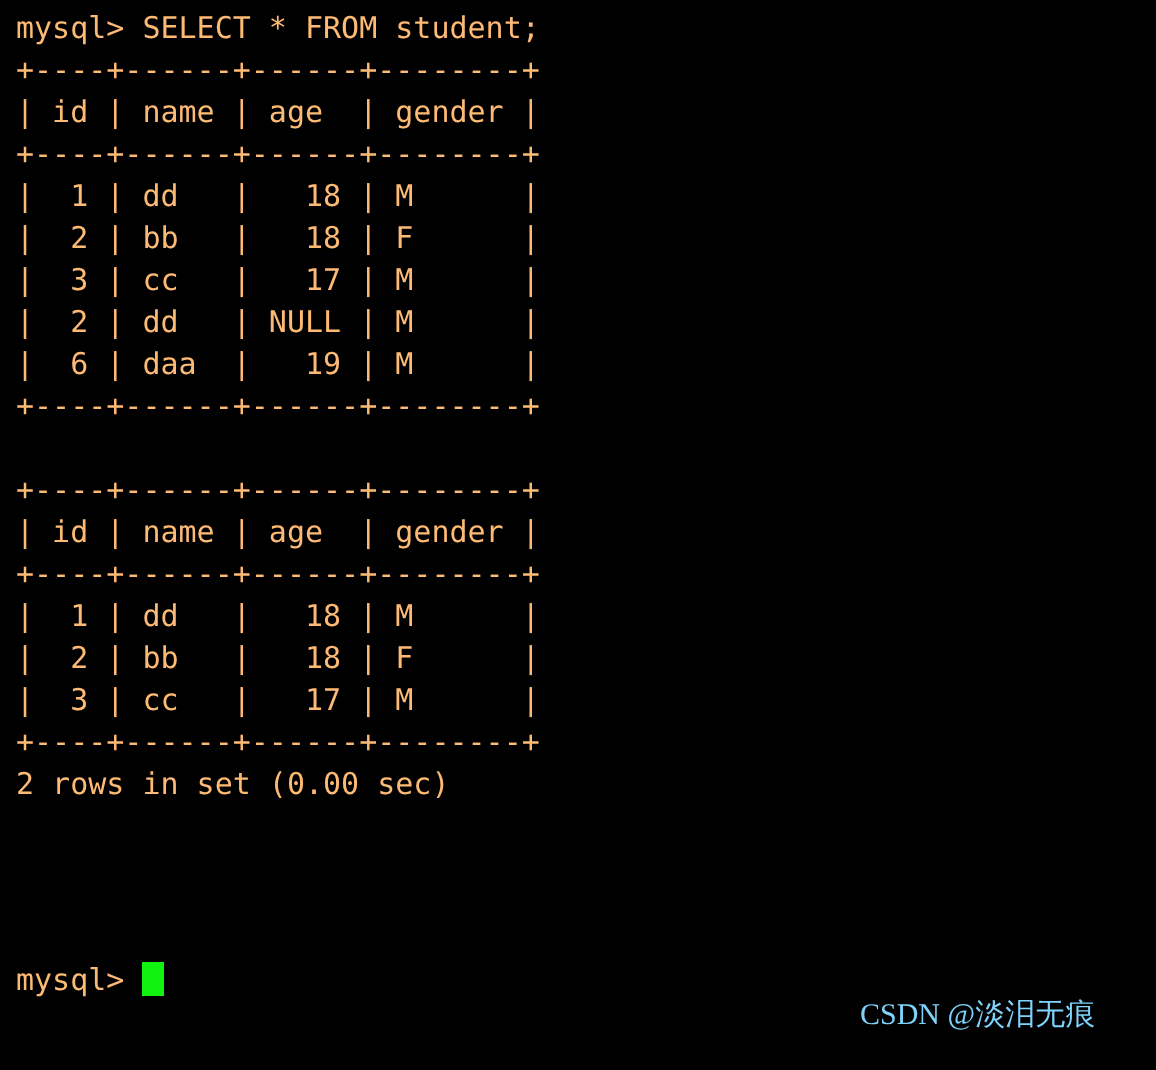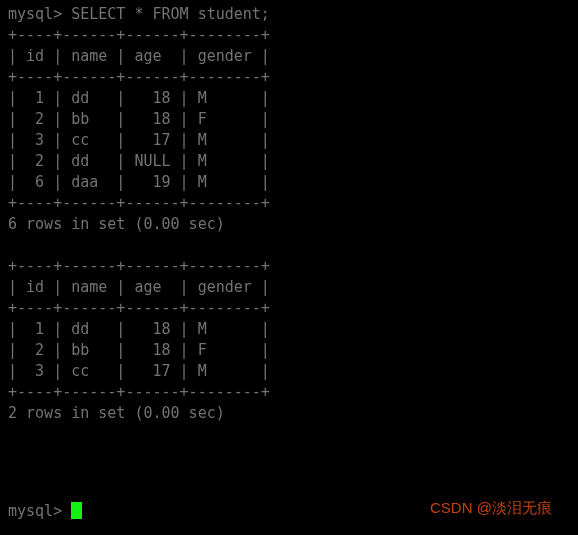--- a/index.html
+++ b/index.html
@@ -22,21 +22,21 @@
   }
   #lines {
     position: absolute;
     top: 4px;
     left: 8px;
     width: 562px;
   }
   .line {
     height: 21px;
     white-space: pre;
-    color: #737373;
+    color: #fdba74;
     font-family: "DejaVu Sans Mono", "Liberation Mono", monospace;
     font-size: 15px;
     line-height: 21px;
   }
   .line.blank {
     color: transparent;
   }
   
   .cursor-line {
     position: relative;
@@ -46,22 +46,22 @@
     display: inline-block;
     width: 11px;
     height: 17px;
     background: #12f212;
     vertical-align: -3px;
   }
   #watermark {
     position: absolute;
     left: 430px;
     top: 498px;
-    color: #c2410c;
-    font-family: Liberation Sans, sans-serif;
+    color: #7dd3fc;
+    font-family: Liberation Serif, serif;
     font-size: 15px;
     line-height: 20px;
     white-space: pre;
     user-select: none;
   }
 </style>
 </head>
 <body>
 
 <div id="terminal">
@@ -69,21 +69,20 @@
       <div class="line">mysql&gt; SELECT * FROM student;</div>
       <div class="line">+----+------+------+--------+</div>
       <div class="line">| id | name | age  | gender |</div>
       <div class="line">+----+------+------+--------+</div>
       <div class="line">|  1 | dd   |   18 | M      |</div>
       <div class="line">|  2 | bb   |   18 | F      |</div>
       <div class="line">|  3 | cc   |   17 | M      |</div>
       <div class="line">|  2 | dd   | NULL | M      |</div>
       <div class="line">|  6 | daa  |   19 | M      |</div>
       <div class="line">+----+------+------+--------+</div>
-      <div class="line">6 rows in set (0.00 sec)</div>
       <div class="line blank"> </div>
       <div class="line">+----+------+------+--------+</div>
       <div class="line">| id | name | age  | gender |</div>
       <div class="line">+----+------+------+--------+</div>
       <div class="line">|  1 | dd   |   18 | M      |</div>
       <div class="line">|  2 | bb   |   18 | F      |</div>
       <div class="line">|  3 | cc   |   17 | M      |</div>
       <div class="line">+----+------+------+--------+</div>
       <div class="line">2 rows in set (0.00 sec)</div>
       <div class="line blank"> </div>

